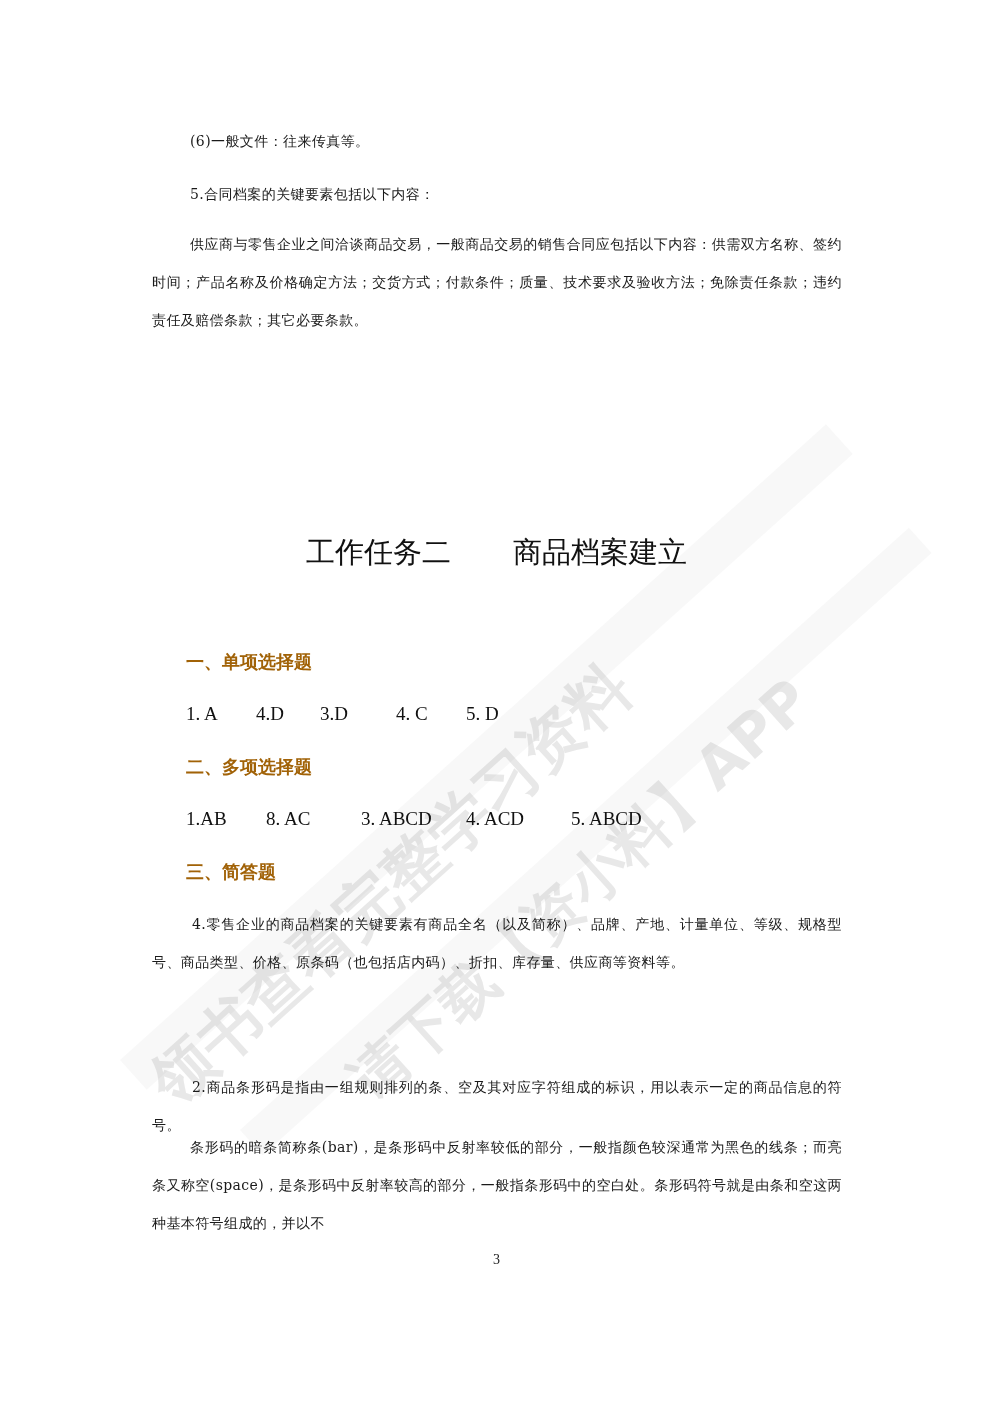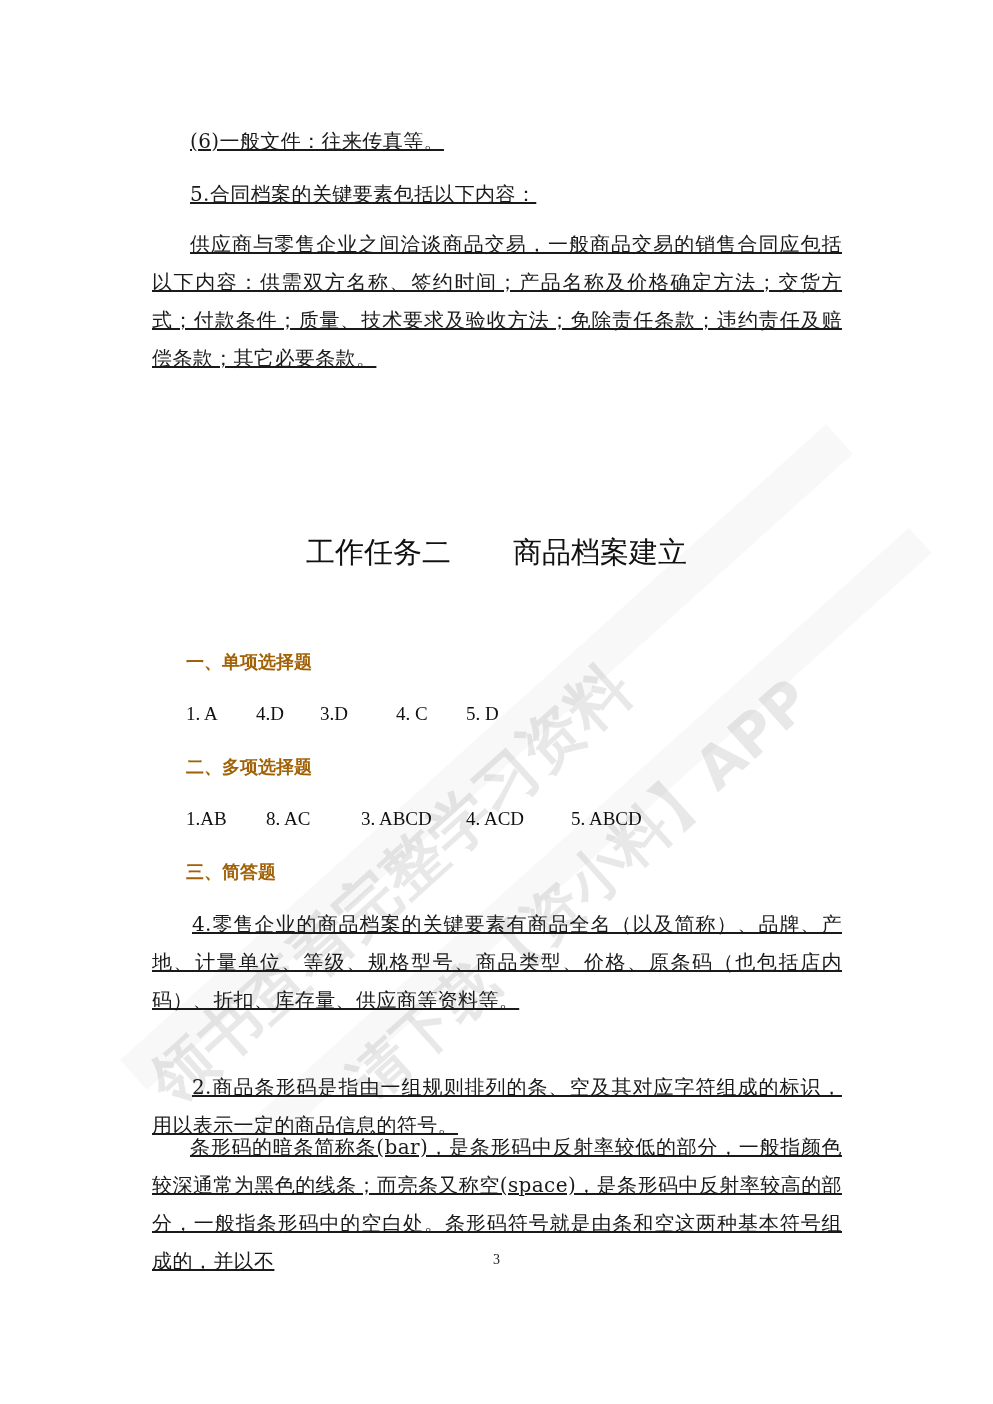--- a/index.html
+++ b/index.html
@@ -18,25 +18,24 @@
     .page {
       position: absolute;
       left: 0; top: 0;
       width: 993px;
       height: 1404px;
     }
     .para {
       position: absolute;
       left: 152px;
       width: 690px;
-      font-size: 20px;
+      font-size: 14px;
       line-height: 38px;
       letter-spacing: 0.4px;
       text-align: justify;
-      text-decoration: underline;
     }
     .indent { text-indent: 38px; }
     .small-indent { text-indent: 40px; }
     .title {
       position: absolute;
       top: 528px;
       left: 0;
       width: 993px;
       text-align: center;
       font-family: "DejaVu Sans", "Liberation Sans", sans-serif;

